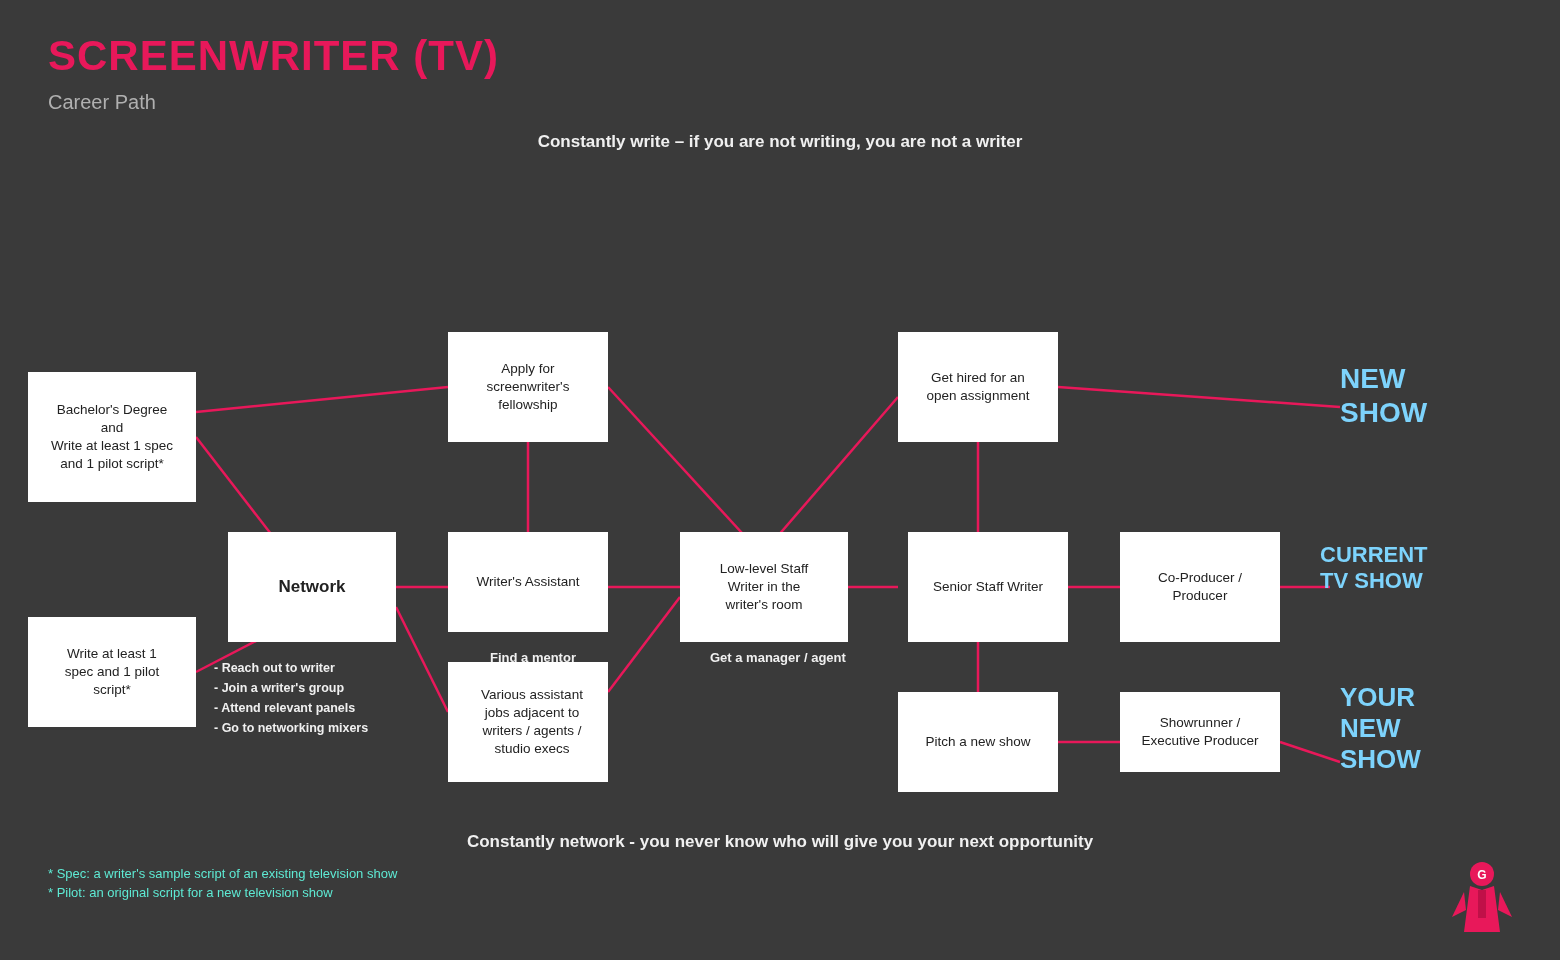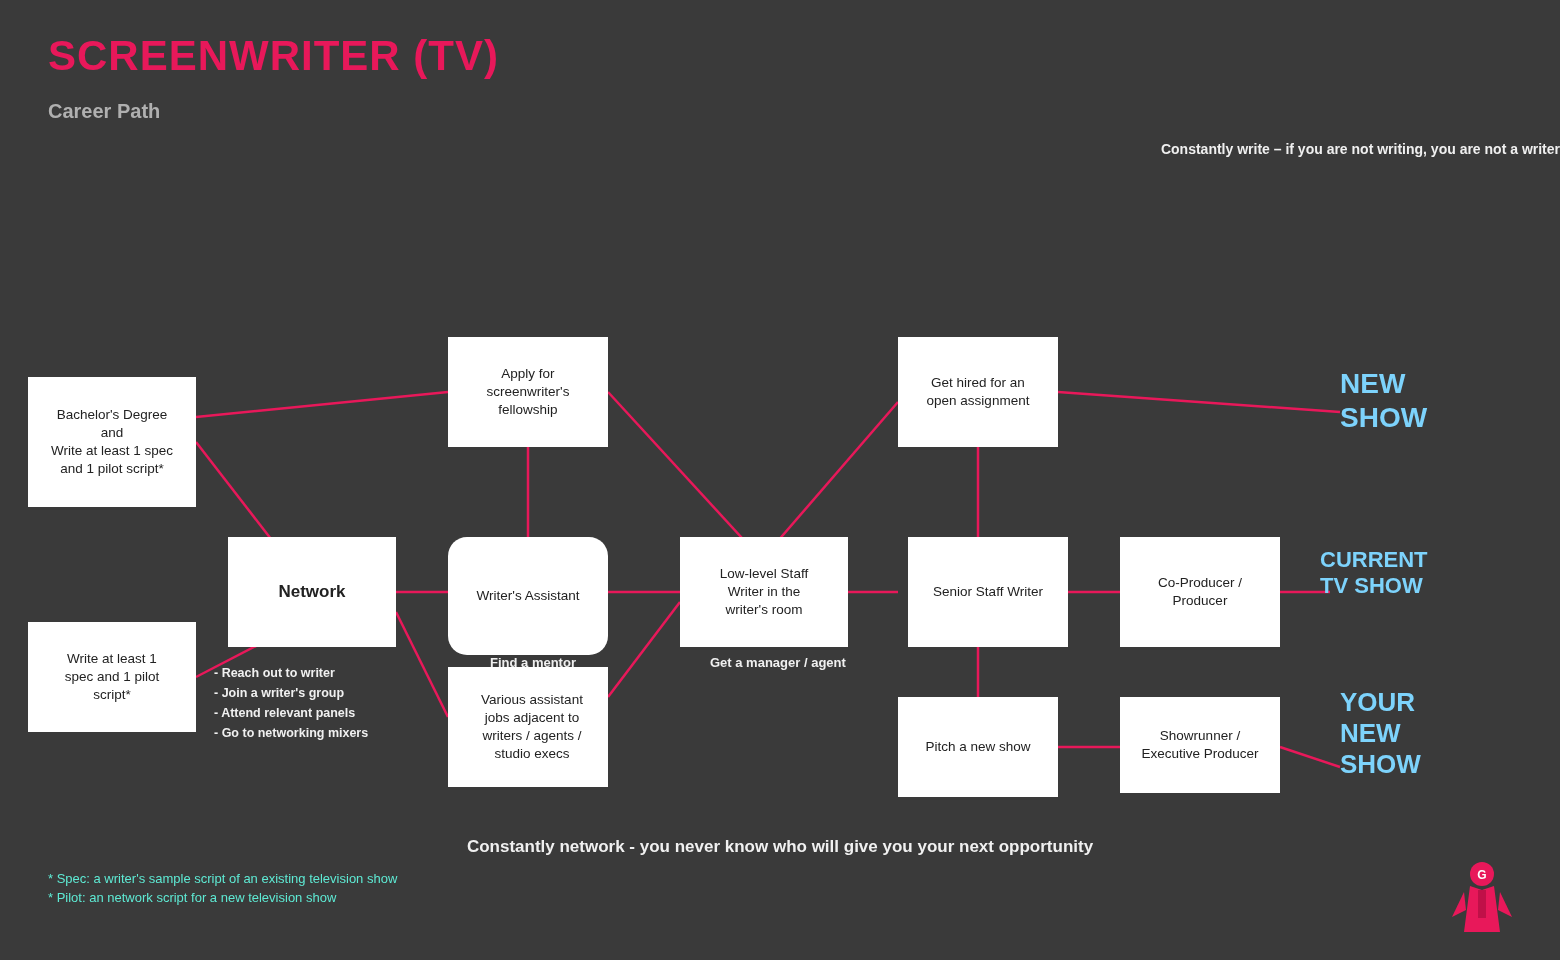--- a/index.html
+++ b/index.html
@@ -17,26 +17,26 @@
     .title {
       font-size: 42px;
       font-weight: 900;
       color: #e8185a;
       letter-spacing: 1px;
       text-transform: uppercase;
     }
     .subtitle {
       font-size: 20px;
       color: #b0b0b0;
-      font-weight: 700;
-      margin-top: 20px;
+      font-weight: 400;
+      margin-top: 11px;
     }
     .top-tagline {
-      text-align: right;
-      font-size: 14px;
+      text-align: center;
+      font-size: 17px;
       font-weight: 700;
       color: #f0f0f0;
       margin-top: 10px;
       margin-bottom: 0;
     }
     .diagram-area {
       position: relative;
       width: 100%;
       height: 680px;
       margin-top: 0;
@@ -164,42 +164,42 @@
   </div>
   <div class="node" style="left:28px;top:465px;width:168px;height:110px;">
     <span>Write at least 1<br>spec and 1 pilot<br>script*</span>
   </div>
   <div class="node" style="left:448px;top:180px;width:160px;height:110px;">
     <span>Apply for<br>screenwriter's<br>fellowship</span>
   </div>
   <div class="node" style="left:228px;top:380px;width:168px;height:110px;">
     <span style="font-size:17px;font-weight:600;">Network</span>
   </div>
-  <div class="node" style="left:448px;top:380px;width:160px;height:118px;border-radius:19px;">
+  <div class="node" style="left:448px;top:380px;width:160px;height:100px;">
     <span>Writer's Assistant</span>
   </div>
   <div class="node" style="left:448px;top:510px;width:160px;height:120px;padding-left:20px;">
     <span>Various assistant<br>jobs adjacent to<br>writers / agents /<br>studio execs</span>
   </div>
   <div class="node" style="left:680px;top:380px;width:168px;height:110px;">
     <span>Low-level Staff<br>Writer in the<br>writer's room</span>
   </div>
   <div class="node" style="left:898px;top:180px;width:160px;height:110px;">
     <span>Get hired for an<br>open assignment</span>
   </div>
   <div class="node" style="left:898px;top:380px;width:160px;height:110px;margin-left:10px;">
     <span>Senior Staff Writer</span>
   </div>
   <div class="node" style="left:898px;top:540px;width:160px;height:100px;">
     <span>Pitch a new show</span>
   </div>
   <div class="node" style="left:1120px;top:380px;width:160px;height:110px;">
     <span>Co-Producer /<br>Producer</span>
   </div>
-  <div class="node" style="left:1120px;top:540px;width:160px;height:96px;">
+  <div class="node" style="left:1120px;top:540px;width:160px;height:80px;">
     <span>Showrunner /<br>Executive Producer</span>
   </div>
 
   <div class="label-text" style="left:1340px;top:210px;font-size:28px;">
     NEW<br>SHOW
   </div>
   <div class="label-text" style="left:1320px;top:390px;font-size:22px;">
     CURRENT<br>TV SHOW
   </div>
   <div class="label-text" style="left:1340px;top:530px;font-size:26px;">
@@ -214,21 +214,21 @@
     <span>- Join a writer's group</span><br>
     <span>- Attend relevant panels</span><br>
     <span>- Go to networking mixers</span>
   </div>
 </div>
 
 <div class="bottom-tagline">Constantly network - you never know who will give you your next opportunity</div>
 
 <div class="footnotes">
   <div class="footnote">* Spec: a writer's sample script of an existing television show</div>
-  <div class="footnote">* Pilot: an network script for a new television show</div>
+  <div class="footnote">* Pilot: an original script for a new television show</div>
 </div>
 
 <div class="logo">
   <svg viewBox="0 0 60 70" xmlns="http://www.w3.org/2000/svg">
     <ellipse cx="30" cy="12" rx="12" ry="12" fill="#e8185a"></ellipse>
     <text x="30" y="17" text-anchor="middle" fill="white" font-size="12" font-weight="bold">G</text>
     <polygon points="18,24 30,28 42,24 48,70 12,70" fill="#e8185a"></polygon>
     <polygon points="12,30 0,55 14,48" fill="#e8185a"></polygon>
     <polygon points="48,30 60,55 46,48" fill="#e8185a"></polygon>
     <rect x="26" y="28" width="8" height="28" fill="#c01048"></rect>

